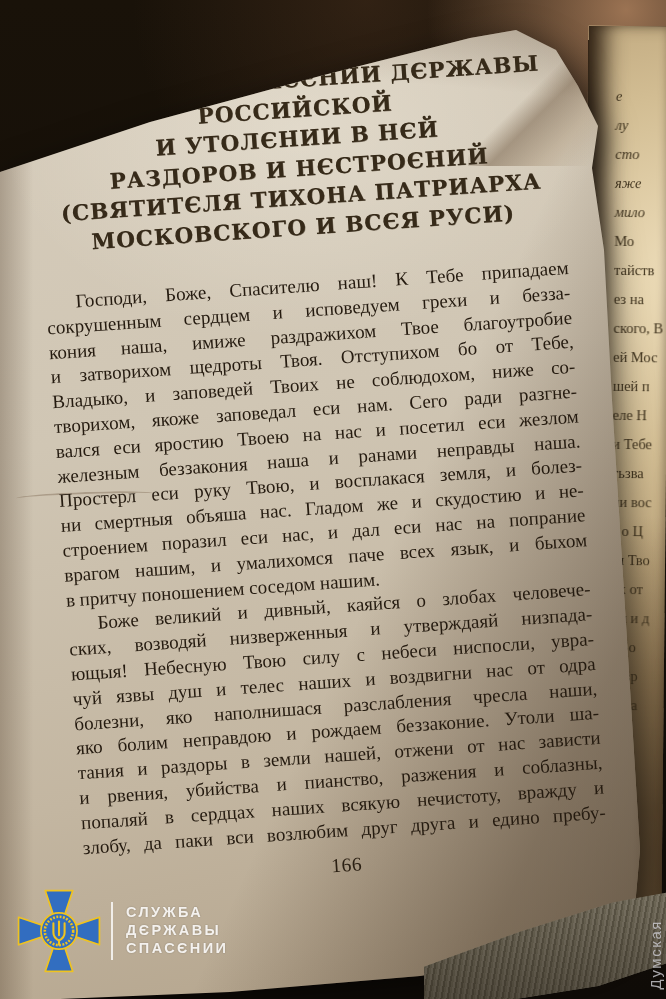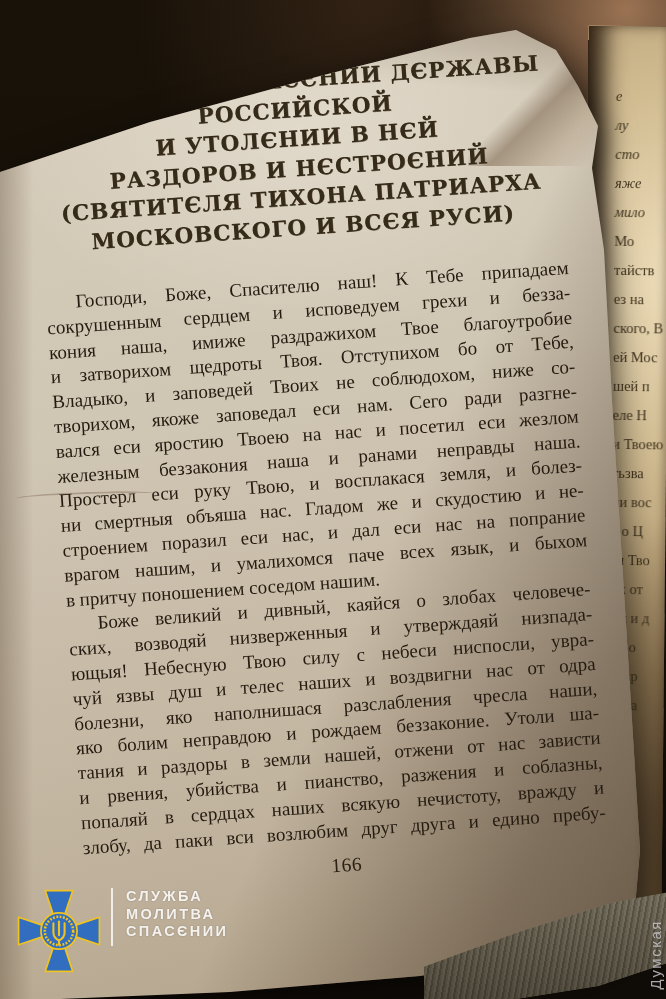--- a/index.html
+++ b/index.html
@@ -48,21 +48,21 @@
   .ln.first{text-indent:30px;}
   .ln.parend{text-align-last:left;}
   .pageno{width:524px;margin:12px 0 0 26px;text-align:center;font-size:19.5px;letter-spacing:.5px;color:#2b2013;}
   
   .book-edge{position:absolute;left:424px;top:838px;width:242px;height:161px;
     clip-path:polygon(0% 80%,40% 58%,78% 40%,100% 34%,100% 78%,72% 92%,38% 100%,0% 100%);
     background:
       linear-gradient(180deg, rgba(70,58,40,.15), rgba(24,17,9,.55)),
       repeating-linear-gradient(100deg,#9b9584 0 2px,#716c5b 2px 4px,#8a8572 4px 6px);}
   
-  .sbu{position:absolute;left:16px;top:888px;display:flex;opacity:.97;}
+  .sbu{position:absolute;left:16px;top:888px;display:flex;align-items:center;opacity:.97;}
   .sbu svg{width:86px;height:86px;}
   .sbu .divider{width:2px;height:58px;background:rgba(255,255,255,.82);margin:0 13px 0 9px;}
   .sbu-text{font-family:"Liberation Sans", sans-serif;font-weight:700;font-size:14.5px;
     line-height:1.22;letter-spacing:2.4px;color:#f6f4f1;text-shadow:0 0 2px rgba(0,0,0,.25);}
   
   .credit{position:absolute;right:2px;bottom:10px;writing-mode:vertical-rl;transform:rotate(180deg);
     font-family:"Liberation Sans", sans-serif;font-size:15px;letter-spacing:1.5px;
     color:rgba(201,200,206,.82);}
 </style>
 </head>
@@ -77,21 +77,21 @@
         <div>сто</div>
         <div>яже</div>
         <div>мило</div>
         <div>Мо</div>
         <div>тайств</div>
         <div>ез на</div>
         <div>ского, В</div>
         <div>ей Мос</div>
         <div>шей п</div>
         <div>еле Н</div>
-        <div>и Твоею</div>
+        <div>и Тебе</div>
         <div>тьзва</div>
         <div>ни вос</div>
         <div>я о Ц</div>
         <div>ся Тво</div>
         <div>их от</div>
         <div>ыя и д</div>
         <div>е Бо</div>
         <div>а, вр</div>
         <div>о Па</div>
         <div>але</div>
@@ -157,20 +157,20 @@
       <circle cx="50" cy="50" r="16.5" fill="none" stroke="#f2c41c" stroke-width="3" stroke-dasharray="2.2 1.7"></circle>
       <g stroke="#f2c41c" stroke-width="2.4" fill="none" stroke-linecap="round">
         <path d="M43.5,41 v11 c0,5 2.5,7 6.5,9 c4,-2 6.5,-4 6.5,-9 v-11"></path>
         <path d="M50,39 v16"></path>
         <path d="M50,61 v5"></path>
       </g>
     </svg>
     <div class="divider"></div>
     <div class="sbu-text">
         <div>СЛУЖБА</div>
-        <div>МОЛИТВА</div>
+        <div>ДЄРЖАВЫ</div>
         <div>СПАСЄНИИ</div>
       </div>
   </div>
 
   <div class="credit">Думская</div>
 
 </div>
 
 </body></html>

